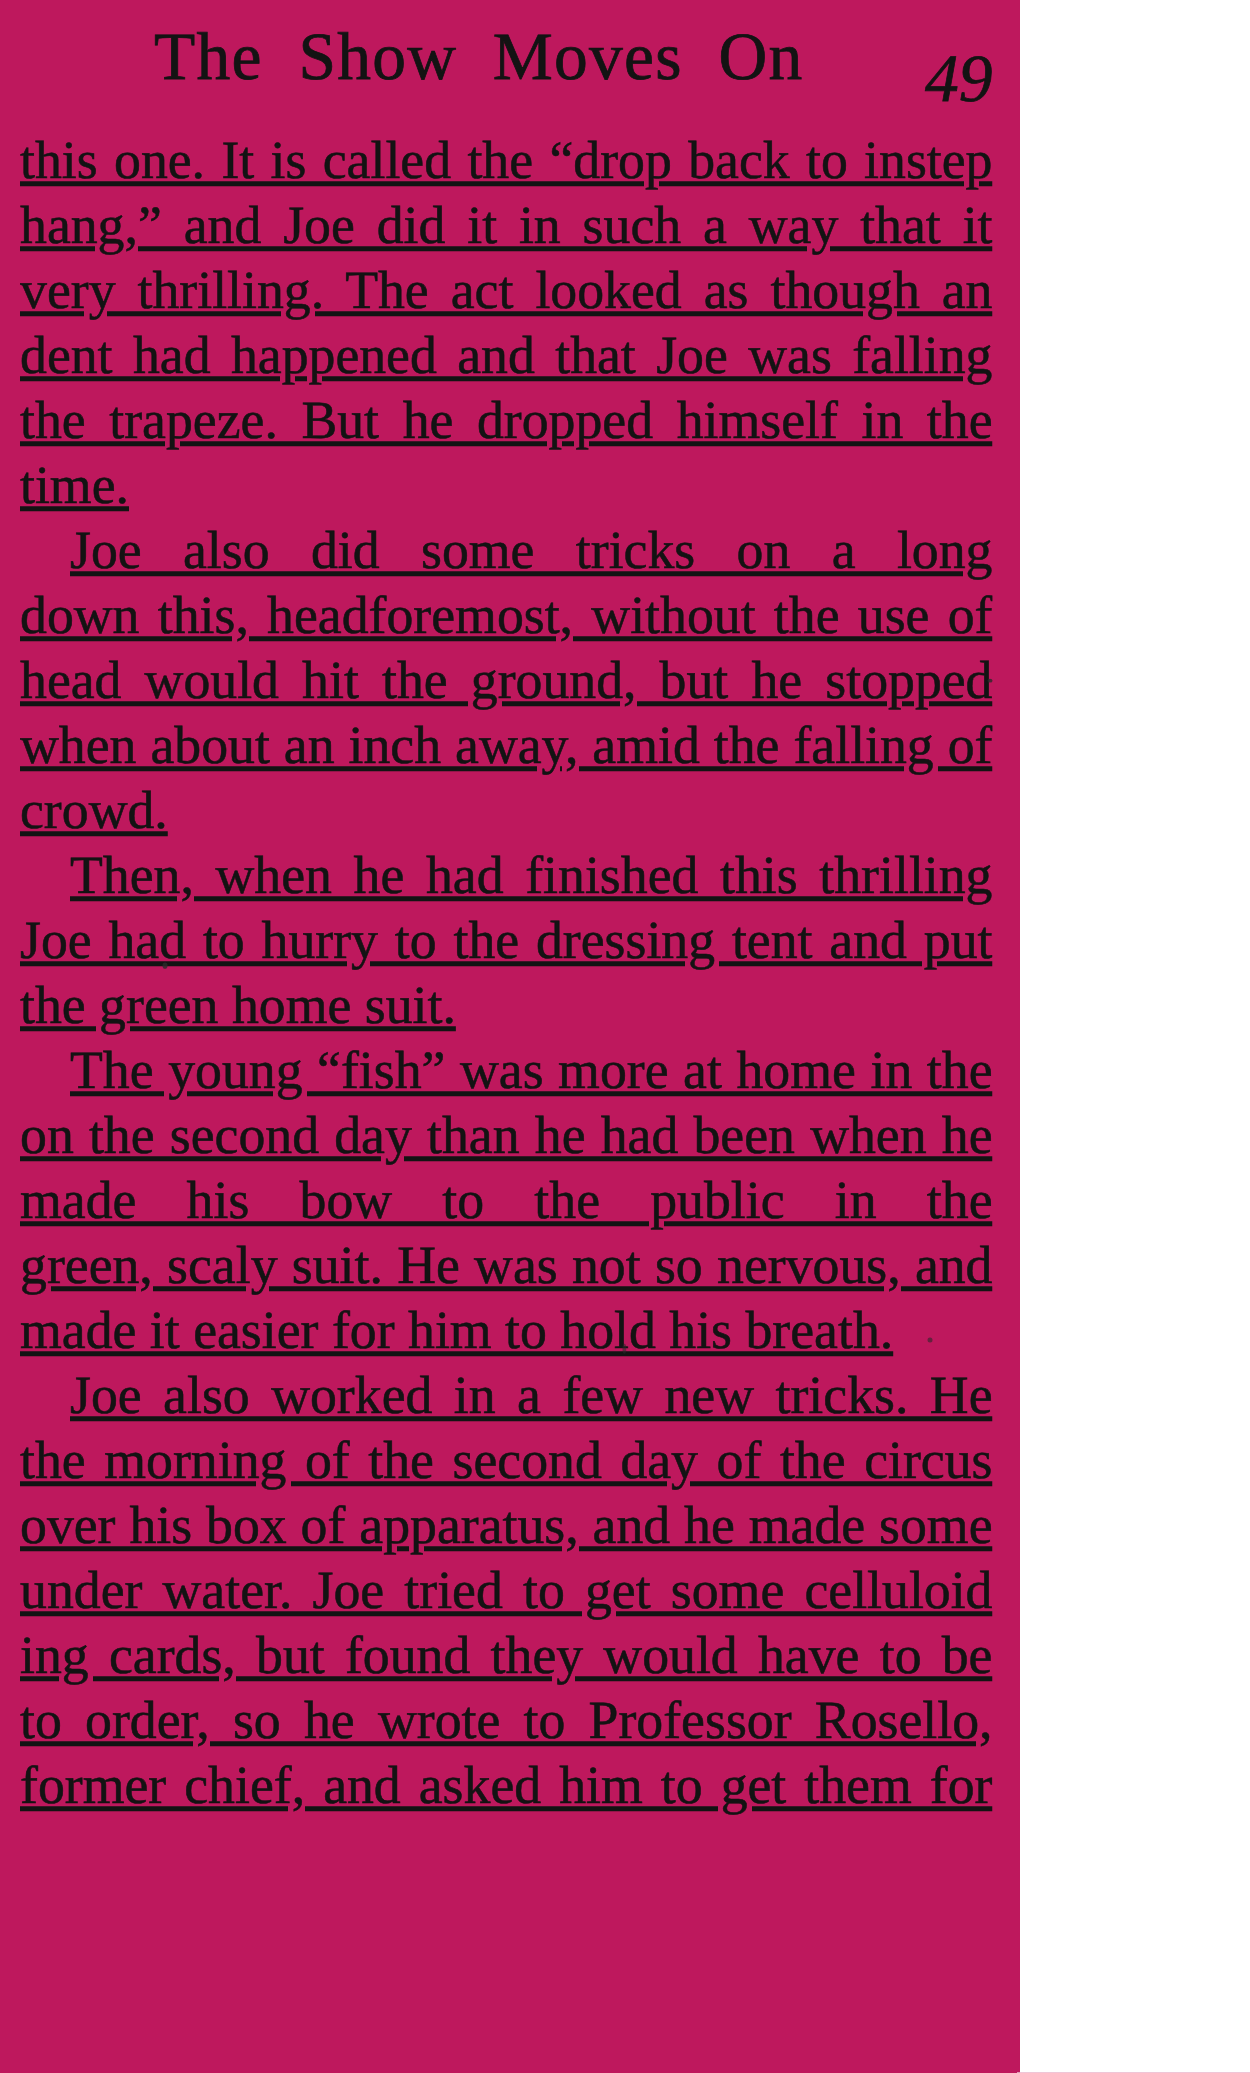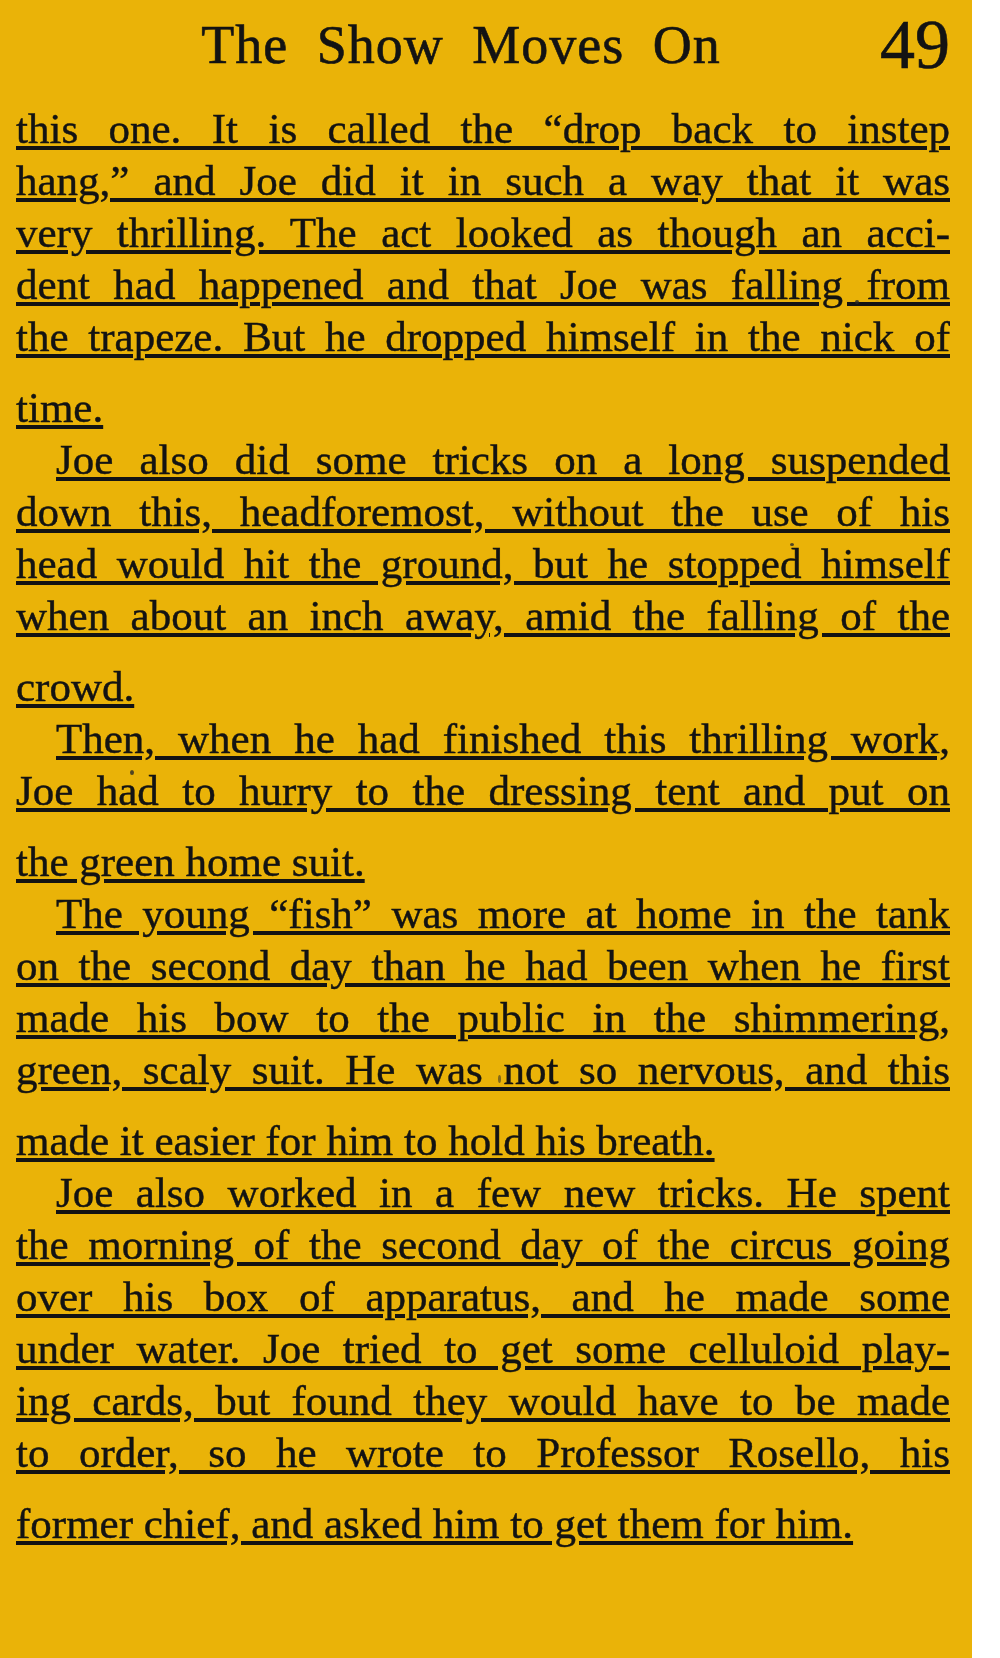--- a/index.html
+++ b/index.html
@@ -2,23 +2,23 @@
 <html><head>
 <meta charset="utf-8">
 <style>
   html, body {
     margin: 0;
     padding: 0;
     background: #ffffff;
   }
   .page {
     position: relative;
-    width: 972px;
+    width: 816px;
     height: 1658px;
-    background: #eab308;
+    background: #be185d;
     color: #131313;
     font-family: "Liberation Serif", serif;
     overflow: hidden;
   }
   
   .page-header {
     position: absolute;
     top: 13px;
     left: 16px;
     right: 22px;
@@ -30,23 +30,24 @@
     line-height: 64px;
     letter-spacing: 1px;
     word-spacing: 14px;
     transform: translateX(-22px);
     -webkit-text-stroke: 0.6px #131313;
     white-space: nowrap;
   }
   .page-number {
     position: absolute;
     right: 0;
-    top: 0;
-    font-size: 70px;
+    top: 18px;
+    font-size: 54px;
     line-height: 64px;
+    font-style: italic;
     -webkit-text-stroke: 0.6px #131313;
   }
   
   .page-body {
     position: absolute;
     top: 103px;
     left: 16px;
     right: 22px;
   }
   .paragraph {
@@ -58,21 +59,20 @@
     font-size: 43px;
     text-align: justify;
     text-align-last: justify;
     overflow: hidden;
     white-space: normal;
     text-decoration: underline;
     -webkit-text-stroke: 0.45px #131313;
   }
   .line.last {
     text-align-last: left;
-    margin-top: 19px;
   }
   .paragraph.indent .line.first {
     padding-left: 40px;
   }
   
   .speck {
     position: absolute;
     background: #2a2a2a;
     border-radius: 50%;
     opacity: 0.8;

